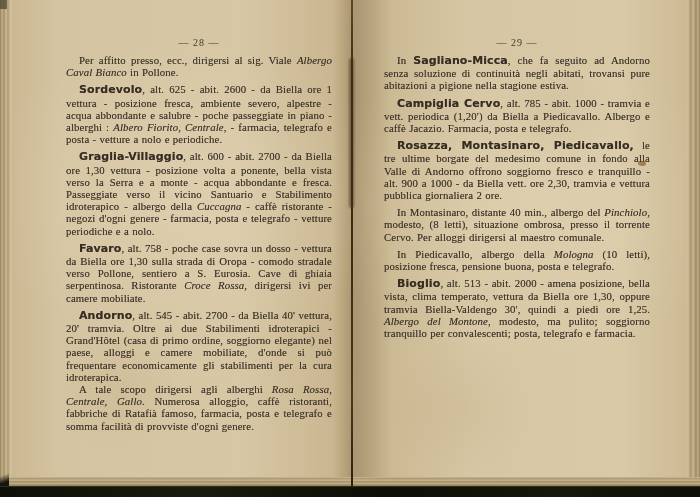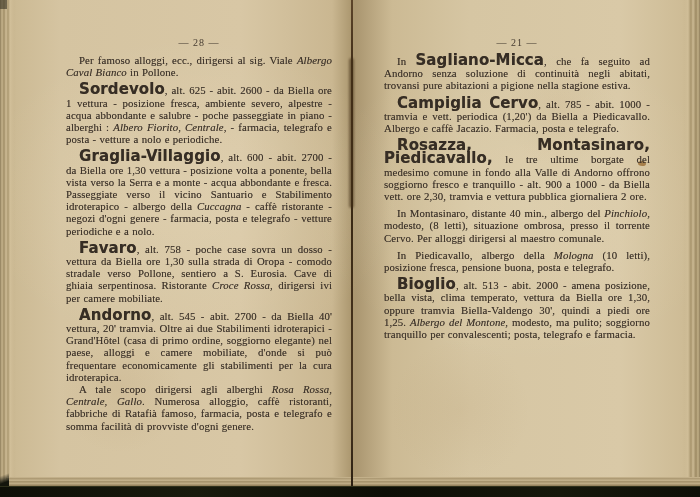--- a/index.html
+++ b/index.html
@@ -86,43 +86,43 @@
   .text-block.left  { left: 66px; }
   .text-block.right { left: 384px; }
 
   .para { margin: 0; text-indent: 13px; }
   .para.gap { margin-top: 5px; }
 
   .seg-plain { }
   .seg-italic { font-style: italic; }
   .seg-bold {
     font-family: "DejaVu Sans", "Liberation Sans", sans-serif;
-    font-weight: 700; font-size: 15px; letter-spacing: 0.1px; color: #362d24;
+    font-weight: 700; font-size: 11px; letter-spacing: 0.1px; color: #362d24;
   }
 </style>
 </head>
 <body>
 
 <div class="scene">
   <div class="book">
 
     <div class="edge-left"></div>
     <div class="edge-right"></div>
     <div class="edge-bottom"></div>
     <div class="gutter-line"></div>
     <div class="gutter-blotch"></div>
     <div class="corner-tl"></div>
     <div class="stain"></div>
 
     <div class="page-number left">— 28 —</div>
 
-    <div class="page-number right">— 21 —</div>
+    <div class="page-number right">— 29 —</div>
 
     <div class="text-block left">
-        <p class="para"><span class="seg-plain">Per famoso alloggi, ecc., dirigersi al sig. Viale </span><span class="seg-italic">Albergo Caval Bianco</span><span class="seg-plain"> in Pollone.</span></p>
+        <p class="para"><span class="seg-plain">Per affitto presso, ecc., dirigersi al sig. Viale </span><span class="seg-italic">Albergo Caval Bianco</span><span class="seg-plain"> in Pollone.</span></p>
         <p class="para gap"><span class="seg-bold">Sordevolo</span><span class="seg-plain">, alt. 625 - abit. 2600 - da Biella ore 1 vettura - posizione fresca, ambiente severo, alpestre - acqua abbondante e salubre - poche passeggiate in piano - alberghi : </span><span class="seg-italic">Albero Fiorito</span><span class="seg-plain">, </span><span class="seg-italic">Centrale</span><span class="seg-plain">, - farmacia, telegrafo e posta - vetture a nolo e periodiche.</span></p>
         <p class="para gap"><span class="seg-bold">Graglia-Villaggio</span><span class="seg-plain">, alt. 600 - abit. 2700 - da Biella ore 1,30 vettura - posizione volta a ponente, bella vista verso la Serra e a monte - acqua abbondante e fresca. Passeggiate verso il vicino Santuario e Stabilimento idroterapico - albergo della </span><span class="seg-italic">Cuccagna</span><span class="seg-plain"> - caffè ristorante - negozi d'ogni genere - farmacia, posta e telegrafo - vetture periodiche e a nolo.</span></p>
         <p class="para gap"><span class="seg-bold">Favaro</span><span class="seg-plain">, alt. 758 - poche case sovra un dosso - vettura da Biella ore 1,30 sulla strada di Oropa - comodo stradale verso Pollone, sentiero a S. Eurosia. Cave di ghiaia serpentinosa. Ristorante </span><span class="seg-italic">Croce Rossa</span><span class="seg-plain">, dirigersi ivi per camere mobiliate.</span></p>
         <p class="para gap"><span class="seg-bold">Andorno</span><span class="seg-plain">, alt. 545 - abit. 2700 - da Biella 40' vettura, 20' tramvia. Oltre ai due Stabilimenti idroterapici - Grand'Hôtel (casa di primo ordine, soggiorno elegante) nel paese, alloggi e camere mobiliate, d'onde si può frequentare economicamente gli stabilimenti per la cura idroterapica.</span></p>
         <p class="para"><span class="seg-plain">A tale scopo dirigersi agli alberghi </span><span class="seg-italic">Rosa Rossa</span><span class="seg-plain">, </span><span class="seg-italic">Centrale, Gallo</span><span class="seg-plain">. Numerosa alloggio, caffè ristoranti, fabbriche di Ratafià famoso, farmacia, posta e telegrafo e somma facilità di provviste d'ogni genere.</span></p>
       </div>
 
     <div class="text-block right">
         <p class="para"><span class="seg-plain">In </span><span class="seg-bold">Sagliano-Micca</span><span class="seg-plain">, che fa seguito ad Andorno senza soluzione di continuità negli abitati, trovansi pure abitazioni a pigione nella stagione estiva.</span></p>
         <p class="para gap"><span class="seg-bold">Campiglia Cervo</span><span class="seg-plain">, alt. 785 - abit. 1000 - tramvia e vett. periodica (1,20') da Biella a Piedicavallo. Albergo e caffè Jacazio. Farmacia, posta e telegrafo.</span></p>

